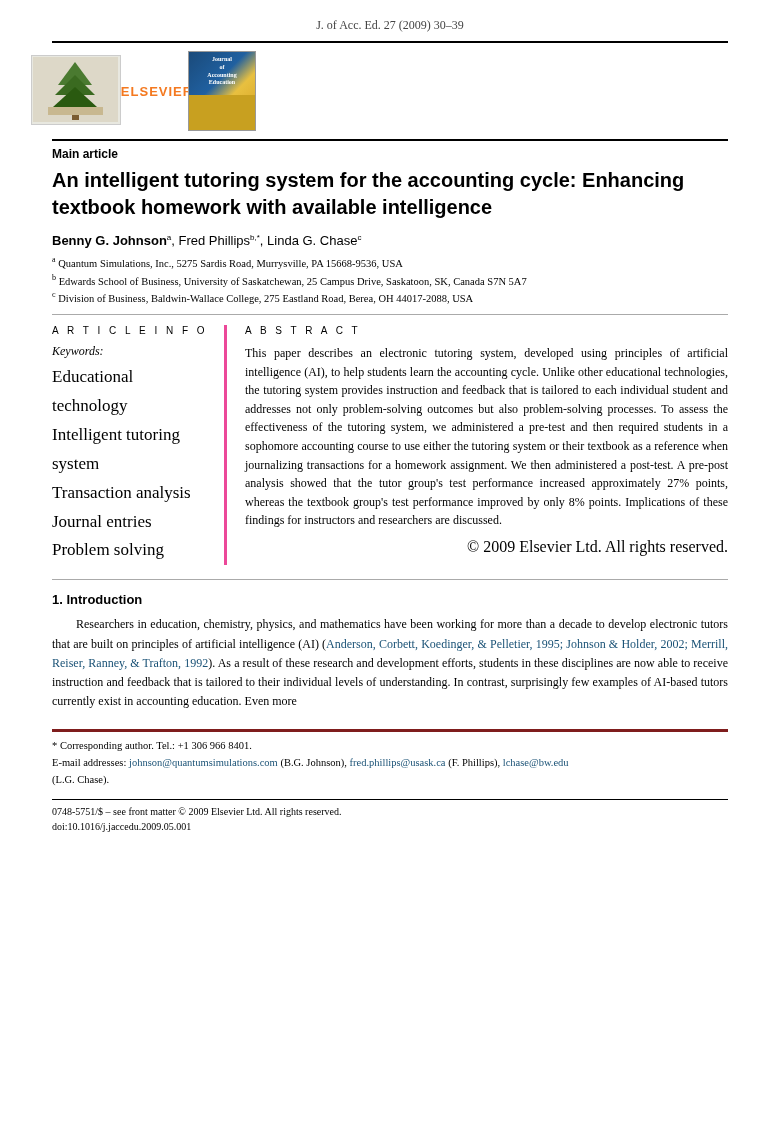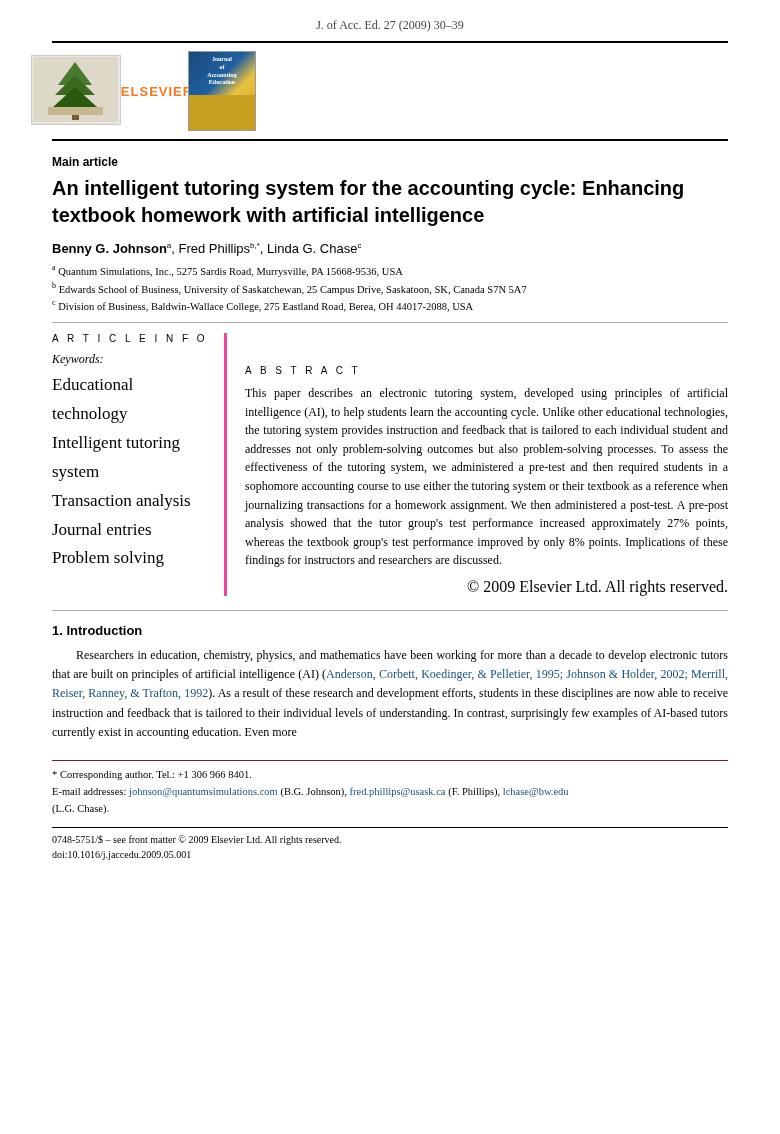--- a/index.html
+++ b/index.html
@@ -121,21 +121,21 @@
       line-height: 1.3;
     }
     .journal-cover-bottom {
       position: absolute;
       bottom: 0;
       width: 100%;
       height: 35px;
       background: #c8a020;
     }
     .article-section {
-      padding-top: 14px;
+      padding-top: 6px;
     }
     .main-article-label {
       font-size: 12px;
       font-weight: bold;
       color: #000;
       margin-bottom: 6px;
       font-family: Arial, sans-serif;
     }
     .article-title {
       font-size: 20px;
@@ -175,21 +175,20 @@
       margin-top: 10px;
     }
     .left-col {
       width: 175px;
       flex-shrink: 0;
       border-right: 3px solid #ec4899;
       padding-right: 12px;
     }
     .right-col {
       flex: 1;
-      margin-top: 32px;
     }
     .col-header {
       font-size: 10px;
       letter-spacing: 3px;
       color: #000;
       font-weight: normal;
       font-family: Arial, sans-serif;
       margin-bottom: 8px;
     }
     .keywords-title {
@@ -233,21 +232,21 @@
       font-size: 12px;
       line-height: 1.6;
       text-align: justify;
       color: #000;
       text-indent: 2em;
     }
     .inline-ref {
       color: #1a5276;
     }
     .footnote-area {
-      border-top: 1px solid #7f1d1d;
+      border-top: 3px solid #7f1d1d;
       margin-top: 18px;
       padding-top: 6px;
     }
     .footnote-text {
       font-size: 10.5px;
       line-height: 1.6;
       color: #000;
     }
     .footnote-link {
       color: #1a5276;
@@ -295,21 +294,21 @@
     <div class="header-right">
       <div class="journal-cover">
         <div class="journal-cover-title">Journal<br>of<br>Accounting<br>Education</div>
         <div class="journal-cover-bottom"></div>
       </div>
     </div>
   </div>
 
   <div class="article-section">
     <div class="main-article-label">Main article</div>
-    <div class="article-title">An intelligent tutoring system for the accounting cycle: Enhancing textbook homework with artificial intelligence</div>
+    <div class="article-title">An intelligent tutoring system for the accounting cycle: Enhancing textbook homework with available intelligence</div>
     <div class="authors">
       <span class="author-name">Benny G. Johnson</span><sup>a</sup><span>, Fred Phillips</span><sup>b,*</sup><span>, Linda G. Chase</span><sup>c</sup>
     </div>
     <div class="affiliations">
       <div><sup class="affil-sup">a</sup> <span>Quantum Simulations, Inc., 5275 Sardis Road, Murrysville, PA 15668-9536, USA</span></div>
       <div><sup class="affil-sup">b</sup> <span>Edwards School of Business, University of Saskatchewan, 25 Campus Drive, Saskatoon, SK, Canada S7N 5A7</span></div>
       <div><sup class="affil-sup">c</sup> <span>Division of Business, Baldwin-Wallace College, 275 Eastland Road, Berea, OH 44017-2088, USA</span></div>
     </div>
 
     <hr class="divider-thin">

